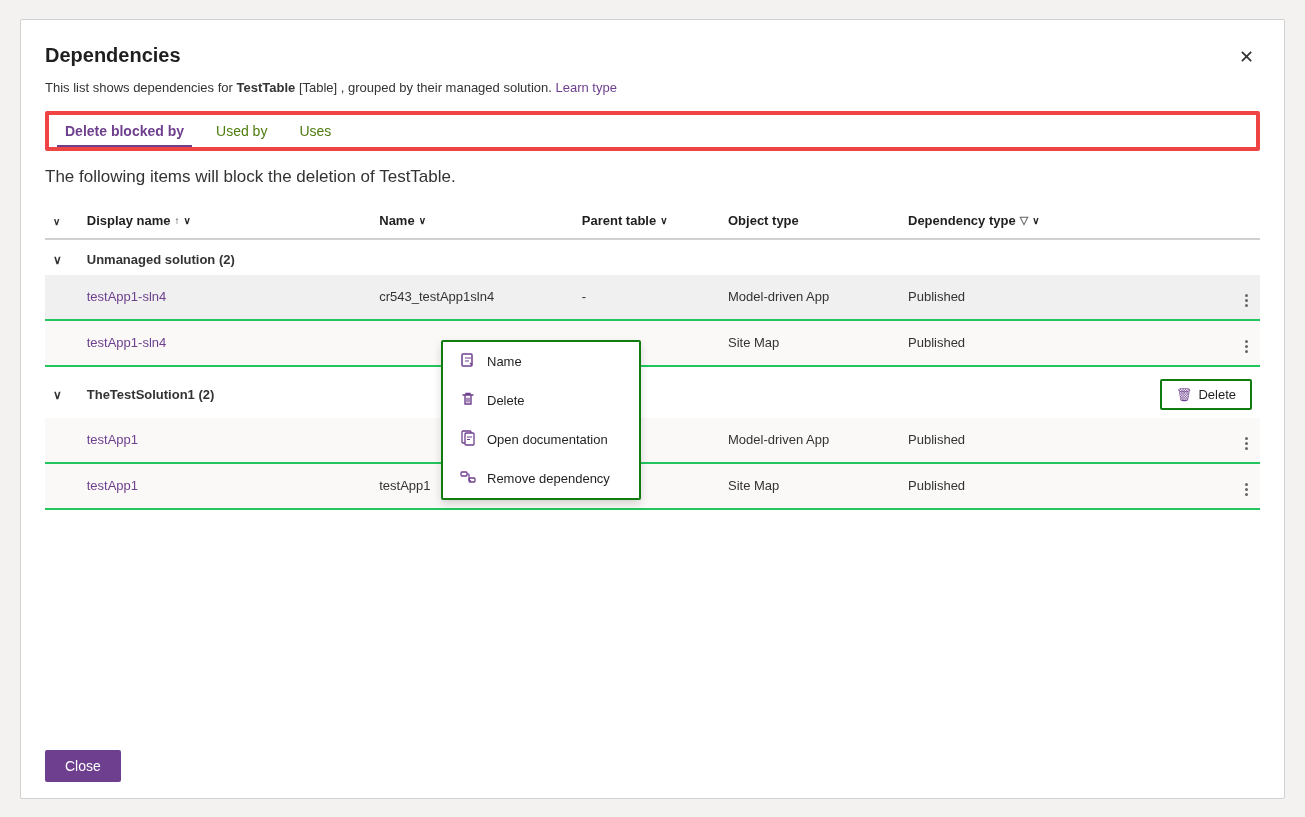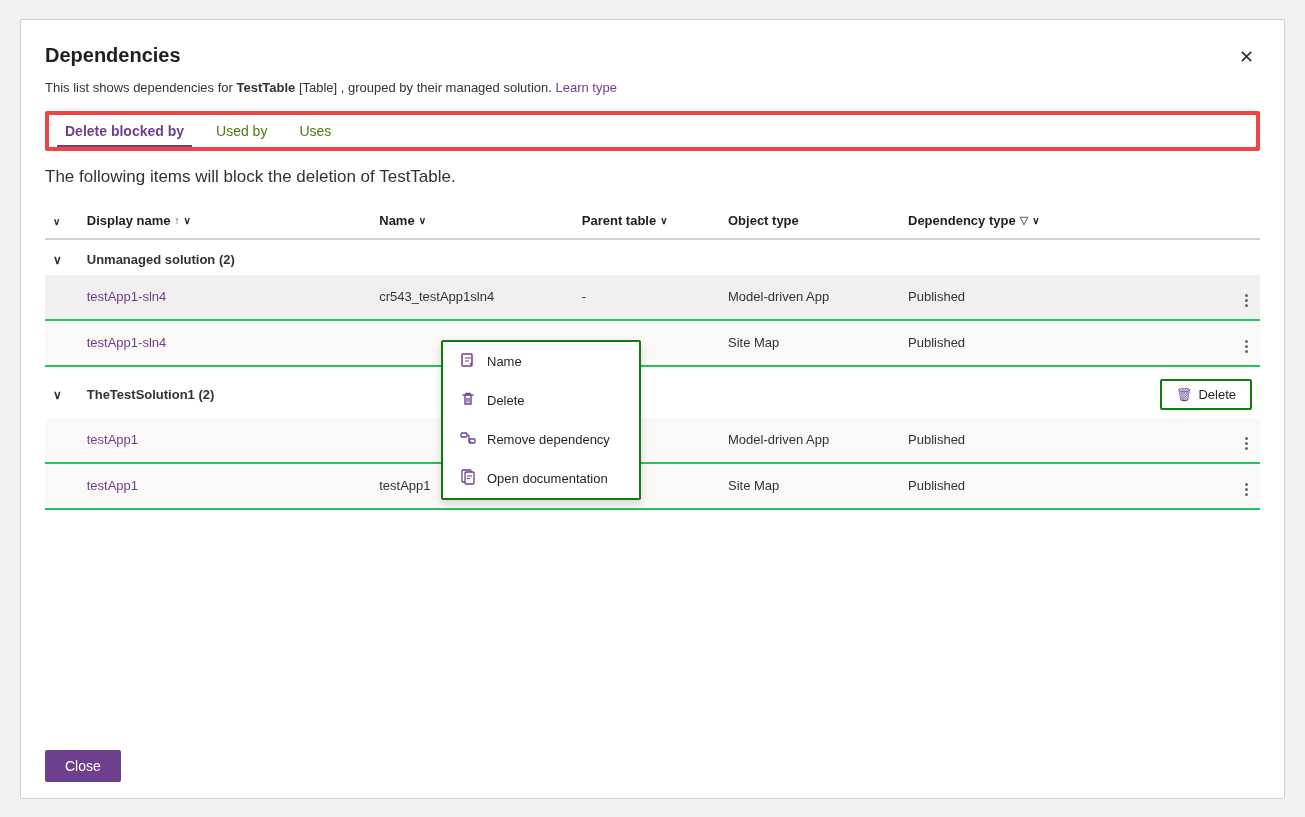--- a/index.html
+++ b/index.html
@@ -417,36 +417,36 @@
         <svg width="16" height="16" viewBox="0 0 16 16" fill="none">
           <path d="M3 4h10M6 4V2.5h4V4M5 4v9h6V4H5z" stroke="#6e3f8e" stroke-width="1.4" stroke-linecap="round"></path>
           <path d="M7 7v4M9 7v4" stroke="#6e3f8e" stroke-width="1.2" stroke-linecap="round"></path>
         </svg>
       </span>
       <span>Delete</span>
     </div>
     <div class="context-menu-item">
       <span class="menu-icon">
         <svg width="16" height="16" viewBox="0 0 16 16" fill="none">
+          <rect x="2" y="1" width="9" height="12" rx="1" stroke="#6e3f8e" stroke-width="1.3" fill="none"></rect>
+          <rect x="5" y="3" width="9" height="12" rx="1" stroke="#6e3f8e" stroke-width="1.3" fill="white"></rect>
+          <path d="M7 7h5M7 9.5h3" stroke="#6e3f8e" stroke-width="1.1"></path>
+        </svg>
+      </span>
+      <span>Open documentation</span>
+    </div>
+    <div class="context-menu-item">
+      <span class="menu-icon">
+        <svg width="16" height="16" viewBox="0 0 16 16" fill="none">
           <rect x="1" y="3" width="6" height="4" rx="1" stroke="#6e3f8e" stroke-width="1.3" fill="none"></rect>
           <rect x="9" y="9" width="6" height="4" rx="1" stroke="#6e3f8e" stroke-width="1.3" fill="none"></rect>
           <path d="M7 5h2M9 5v6" stroke="#6e3f8e" stroke-width="1.2"></path>
           <path d="M11 12l-2-1" stroke="#6e3f8e" stroke-width="1.2"></path>
         </svg>
       </span>
       <span>Remove dependency</span>
     </div>
-    <div class="context-menu-item">
-      <span class="menu-icon">
-        <svg width="16" height="16" viewBox="0 0 16 16" fill="none">
-          <rect x="2" y="1" width="9" height="12" rx="1" stroke="#6e3f8e" stroke-width="1.3" fill="none"></rect>
-          <rect x="5" y="3" width="9" height="12" rx="1" stroke="#6e3f8e" stroke-width="1.3" fill="white"></rect>
-          <path d="M7 7h5M7 9.5h3" stroke="#6e3f8e" stroke-width="1.1"></path>
-        </svg>
-      </span>
-      <span>Open documentation</span>
-    </div>
   </div>
 
   <div class="dialog-footer">
     <button class="close-footer-btn">Close</button>
   </div>
 </div>
 
 </body></html>

